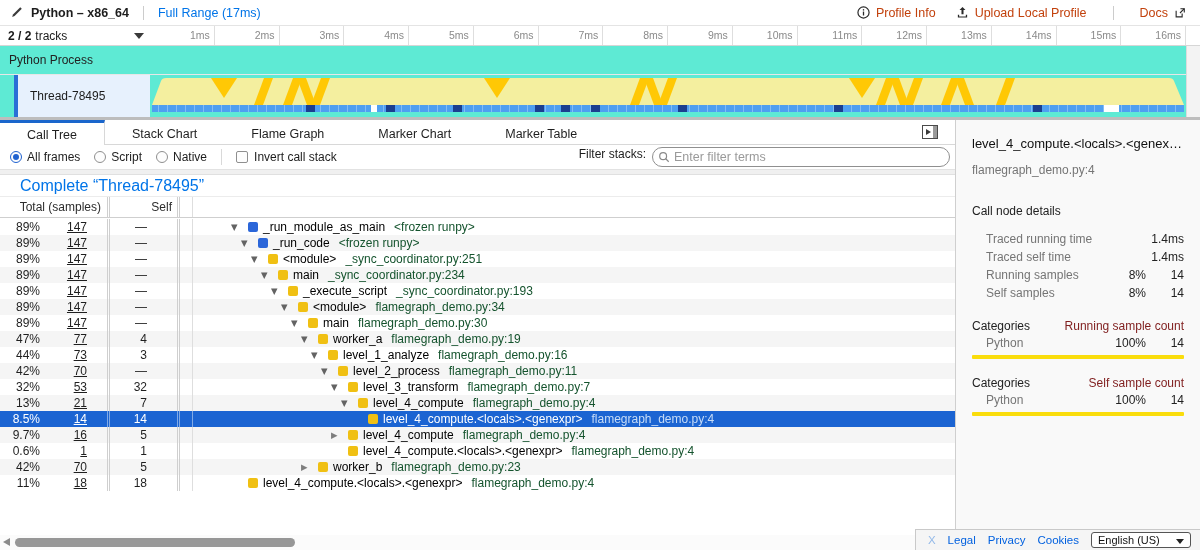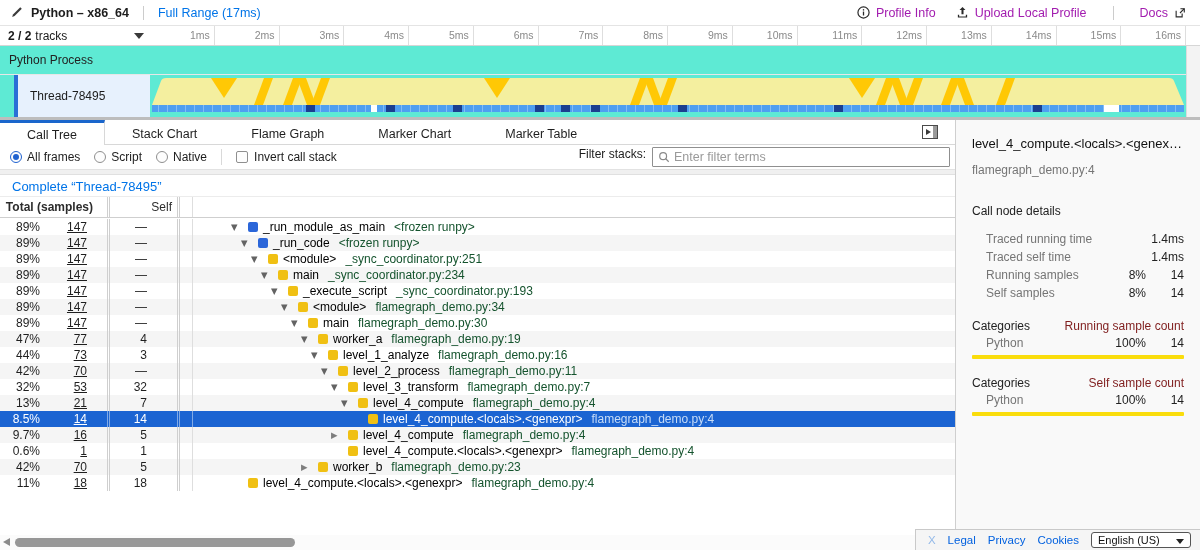--- a/index.html
+++ b/index.html
@@ -6,21 +6,21 @@
   html,body { width:1200px; height:550px; overflow:hidden; }
   body { font-family:"Liberation Sans","DejaVu Sans",sans-serif; background:#fff; color:#1a1a1a; position:relative; }
   .app { position:absolute; inset:0; width:1200px; height:550px; background:#fff; }
 
   
   .topbar { position:absolute; left:0; top:0; width:1200px; height:26px; background:#fff; border-bottom:1px solid #e4e4e4; display:flex; align-items:center; font-size:12.5px; }
   .topbar .left { display:flex; align-items:flex-start; gap:8px; padding-left:10px; }
   .profile-name { font-weight:bold; color:#1d1d1d; }
   .tb-sep { width:1px; height:14px; background:#ccc; margin:0 6px; }
   .link { color:#0074e8; cursor:pointer; text-decoration:none; }
-  .topbar .right { margin-left:auto; display:flex; align-items:center; gap:20px; padding-right:14px; color:#a21caf; }
+  .topbar .right { margin-left:auto; display:flex; align-items:center; gap:20px; padding-right:14px; color:#c2410c; }
   .tb-item { display:flex; align-items:center; gap:6px; cursor:pointer; }
   .icon-svg { display:inline-block; vertical-align:middle; }
 
   
   .rulerrow { position:absolute; left:0; top:26px; width:1200px; height:20px; background:#fff; border-bottom:1px solid #d6d6d6; }
   .tracks-ctl { position:absolute; left:0; top:0; width:150px; height:19px; display:flex; align-items:center; padding-left:8px; font-size:12px; cursor:pointer; }
   .tracks-ctl b { font-weight:bold; margin-right:4px; }
   .dd-arrow { position:absolute; left:134px; top:7px; width:0; height:0; border-left:5px solid transparent; border-right:5px solid transparent; border-top:6px solid #3a3a3a; }
   .ruler { position:absolute; left:150px; top:0; width:1036px; height:19px; display:flex; }
   .ruler .cell { flex:1; border-right:1px solid #dedede; font-size:10.5px; color:#8a8a8a; text-align:right; padding-right:4px; line-height:19px; }
@@ -49,32 +49,32 @@
   .filterrow { position:absolute; left:0; top:25px; width:955px; height:25px; background:#fff; border-bottom:1px solid #e2e2e2; display:flex; align-items:center; font-size:12px; color:#1d1d1d; }
   .radio-group { display:flex; align-items:center; gap:14px; padding-left:10px; }
   .radio { display:flex; align-items:center; gap:5px; cursor:pointer; }
   .rdot { width:12px; height:12px; border-radius:50%; border:1px solid #8f8f8f; background:#fdfdfd; position:relative; }
   .rdot.on { border:1px solid #1f62d0; }
   .rdot.on::after { content:""; position:absolute; left:2px; top:2px; width:6px; height:6px; border-radius:50%; background:#1f62d0; }
   .v-sep { width:1px; height:16px; background:#d9d9d9; margin:0 14px; }
   .checkbox { width:12px; height:12px; border:1px solid #8f8f8f; border-radius:2px; background:#fdfdfd; margin-right:6px; cursor:pointer; }
   .filter-right { margin-left:auto; display:flex; align-items:flex-start; padding-right:5px; }
   .filter-label { color:#1d1d1d; margin-right:6px; }
-  .search-box { width:298px; height:20px; border:1px solid #8f8f8f; border-radius:1px; background:#fff; display:flex; align-items:center; padding:0 5px; gap:4px; }
+  .search-box { width:298px; height:20px; border:1px solid #8f8f8f; border-radius:10px; background:#fff; display:flex; align-items:center; padding:0 5px; gap:4px; }
   .search-box .ph { color:#9a9a9a; font-size:12.5px; }
 
   .strip { position:absolute; left:0; top:50px; width:955px; height:5px; background:#f0f0f0; border-bottom:1px solid #e0e0e0; }
-  .crumbrow { position:absolute; left:0; top:56px; width:955px; height:20px; display:flex; align-items:center; padding-left:12px; font-size:13px; }
+  .crumbrow { position:absolute; left:0; top:56px; width:955px; height:20px; display:flex; align-items:center; padding-left:20px; font-size:16px; }
 
   .thead { position:absolute; left:0; top:76px; width:955px; height:22px; background:#fff; border-top:1px solid #ececec; border-bottom:1px solid #cfcfcf; display:flex; font-size:12px; color:#2c2c2c; }
   .c-total { width:110px; border-right:3px double #cfcfcf; display:flex; }
   .c-self { width:70px; border-right:3px double #cfcfcf; }
   .c-icon { width:13px; border-right:1px solid #dedede; }
   .c-tree { flex:1; overflow:hidden; }
-  .thead .c-total { justify-content:flex-end; align-items:center; padding-right:14px;font-weight:bold; }
+  .thead .c-total { justify-content:flex-end; align-items:center; padding-right:6px; }
   .thead .c-self { text-align:right; line-height:21px; padding-right:5px; }
 
   .tbody { position:absolute; left:0; top:99px; width:955px; }
   .trow { height:16px; display:flex; font-size:12px; align-items:stretch; cursor:pointer; }
   .trow.alt { background:#f5f5f5; }
   .trow.selected { background:#1b64d2; }
   .trow .c-total { align-items:center; }
   .trow .pct { width:40px; text-align:right; color:#1f1f1f; }
   .trow .cnt { flex:1; text-align:right; padding-right:20px; color:#1f1f1f;text-decoration:underline; }
   .trow .c-self { text-align:right; line-height:16px; padding-right:30px; color:#1f1f1f; }

